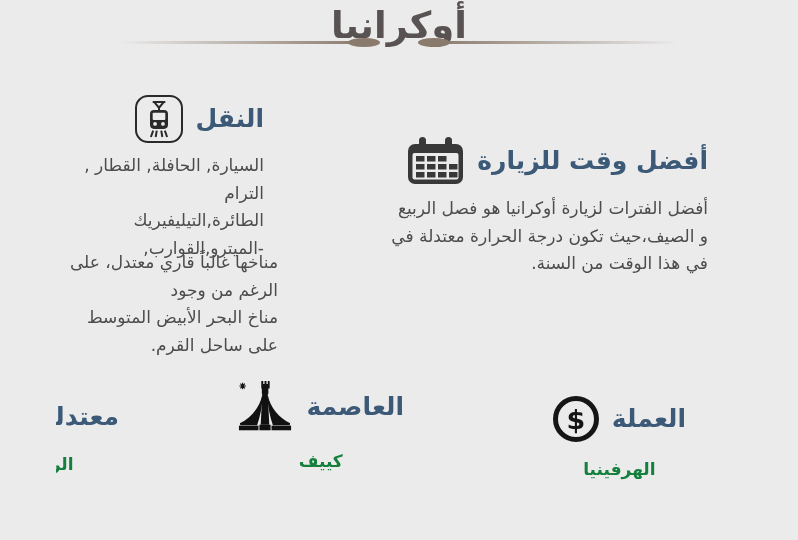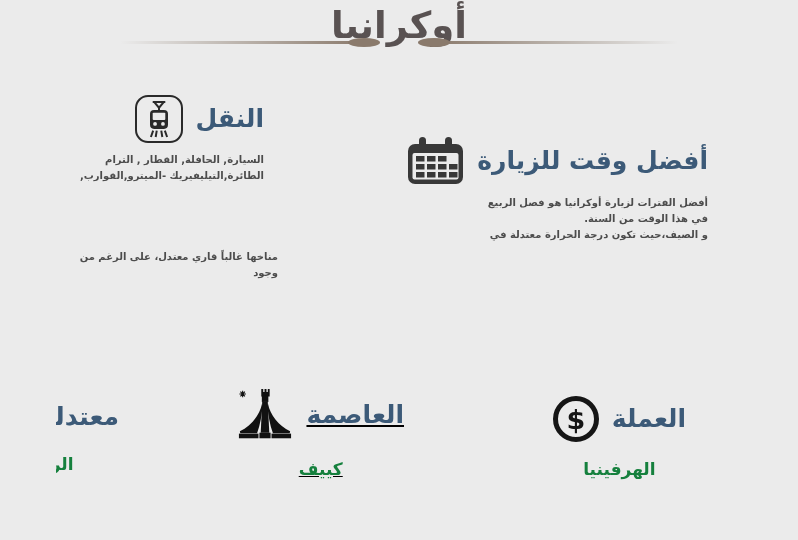--- a/index.html
+++ b/index.html
@@ -30,33 +30,33 @@
   .deco-right .core { right:0; left:16px; background:linear-gradient(to right,#8a7a6c,rgba(138,122,108,0)); }
   .deco-right .blob { left:0; }
 
   
   .sec { position:absolute; display:flex; flex-direction:column; align-items:flex-start; }
   .sec-head { display:flex; align-items:center; gap:13px; }
   .hblock { display:flex; flex-direction:row; }
   .hblock h2 { font-size:25px; font-weight:bold; color:#3c5a78; line-height:1.15; }
   .hline { height:2px; background:#8ea3b6; margin-top:7px; }
   .sec-body {
-    margin-top:9px; font-size:10px; font-weight:bold; color:#4c4c4c;
+    margin-top:9px; font-size:17px; font-weight:normal; color:#4c4c4c;
     line-height:1.62; text-align:right;
   }
   .sec-body span { display:block; }
   .mini { align-items:center; }
   .mini .value { margin-top:17px; font-size:17px; font-weight:bold; color:#15803d; text-align:center; }
 
   
   .sec-transport { top:95px;  right:478px; }
   .sec-besttime  { top:136px; right:34px;  }
   .sec-weather   { top:240px; right:464px; }
   .sec-language  { top:398px; right:623px; }
-  .sec-capital   { top:388px; right:338px;text-decoration:underline; }
+  .sec-capital   { top:380px; right:338px; }
   .sec-currency  { top:396px; right:56px;  }
 
   
   .icon { display:inline-flex; align-items:center; justify-content:center; }
   .tram-box {
     width:48px; height:48px; border:2.5px solid #2a2a2a; border-radius:13px;
     background:#ebebeb;
   }
   .dollar-circle {
     width:46px; height:46px; border:5px solid #151515; border-radius:50%;
@@ -133,28 +133,29 @@
             <rect x="9" y="36" width="8.5" height="5.5"></rect>
             <rect x="20" y="36" width="8.5" height="5.5"></rect>
             <rect x="31" y="36" width="8.5" height="5.5"></rect>
             <rect x="42" y="36" width="8.5" height="5.5"></rect>
           </g>
         </svg>
       </span>
     </div>
     <p class="sec-body">
       <span>أفضل الفترات لزيارة أوكرانيا هو فصل الربيع</span>
+      <span>و الصيف،حيث تكون درجة الحرارة معتدلة في</span>
       <span>في هذا الوقت من السنة.</span>
-      <span>و الصيف،حيث تكون درجة الحرارة معتدلة في</span>
     </p>
   </section>
 
   <section class="sec sec-weather">
     <p class="sec-body">
       <span>مناخها غالباً قاري معتدل، على الرغم من وجود</span>
+      <span>مناخ البحر الأبيض المتوسط على ساحل القرم.</span>
     </p>
   </section>
 
   <section class="sec mini sec-language">
     <div class="sec-head">
       <div class="hblock">
         <h2>معتدلة</h2>
         <div class="hline"></div>
       </div>
       <span class="icon abc">

